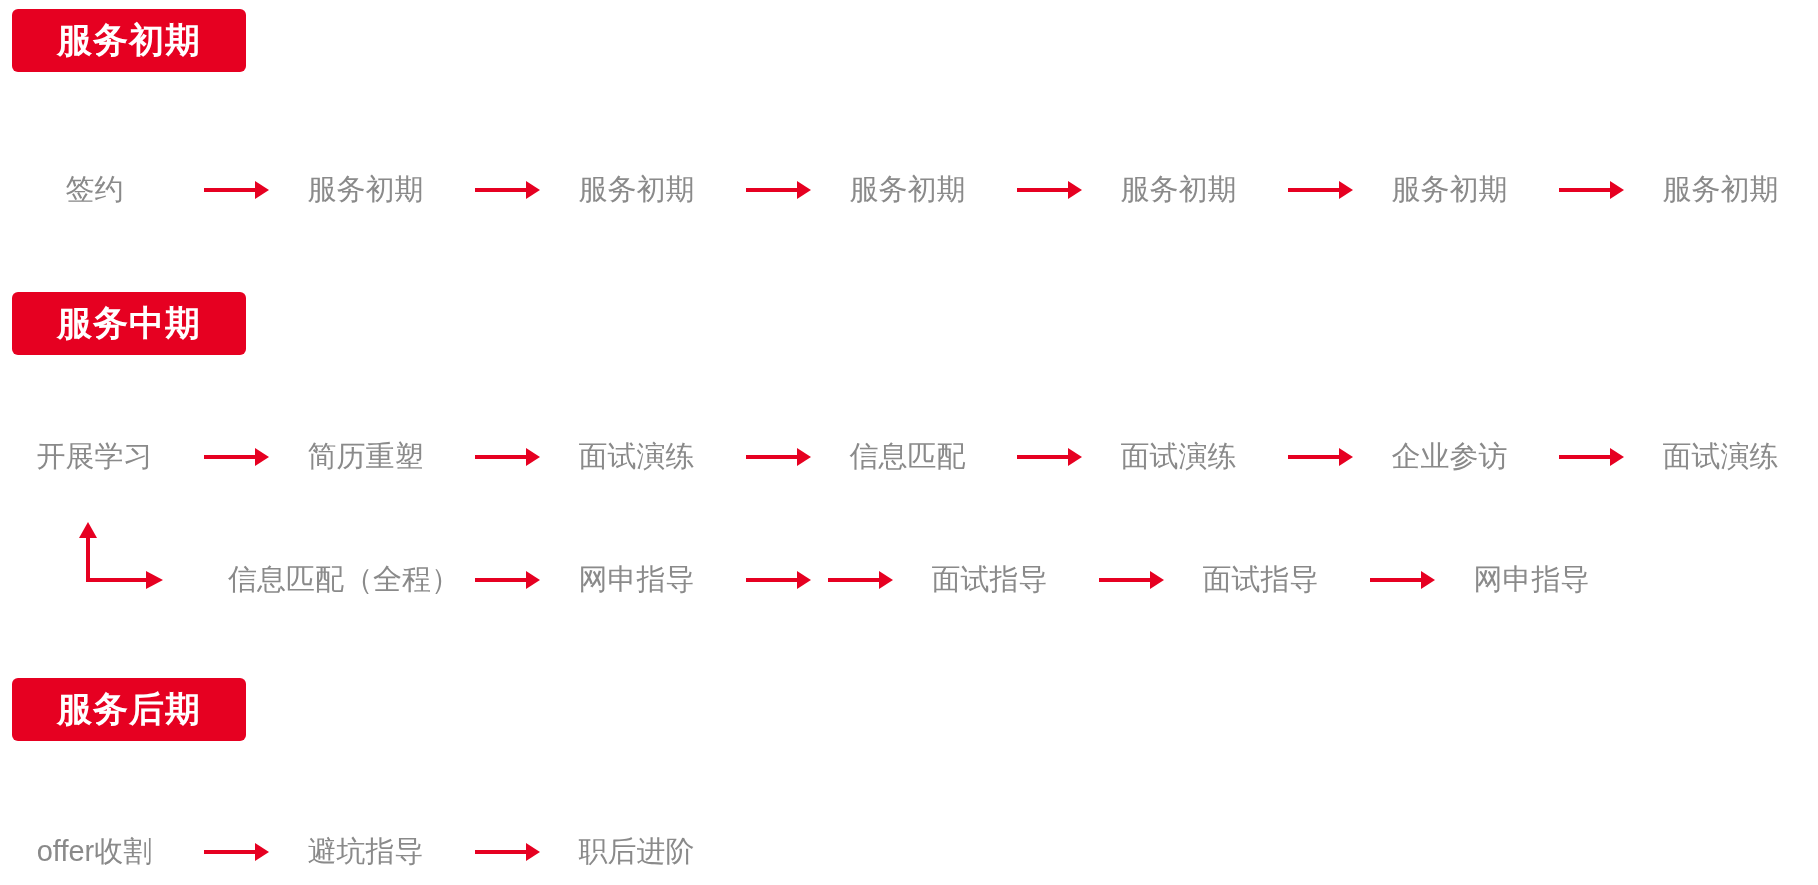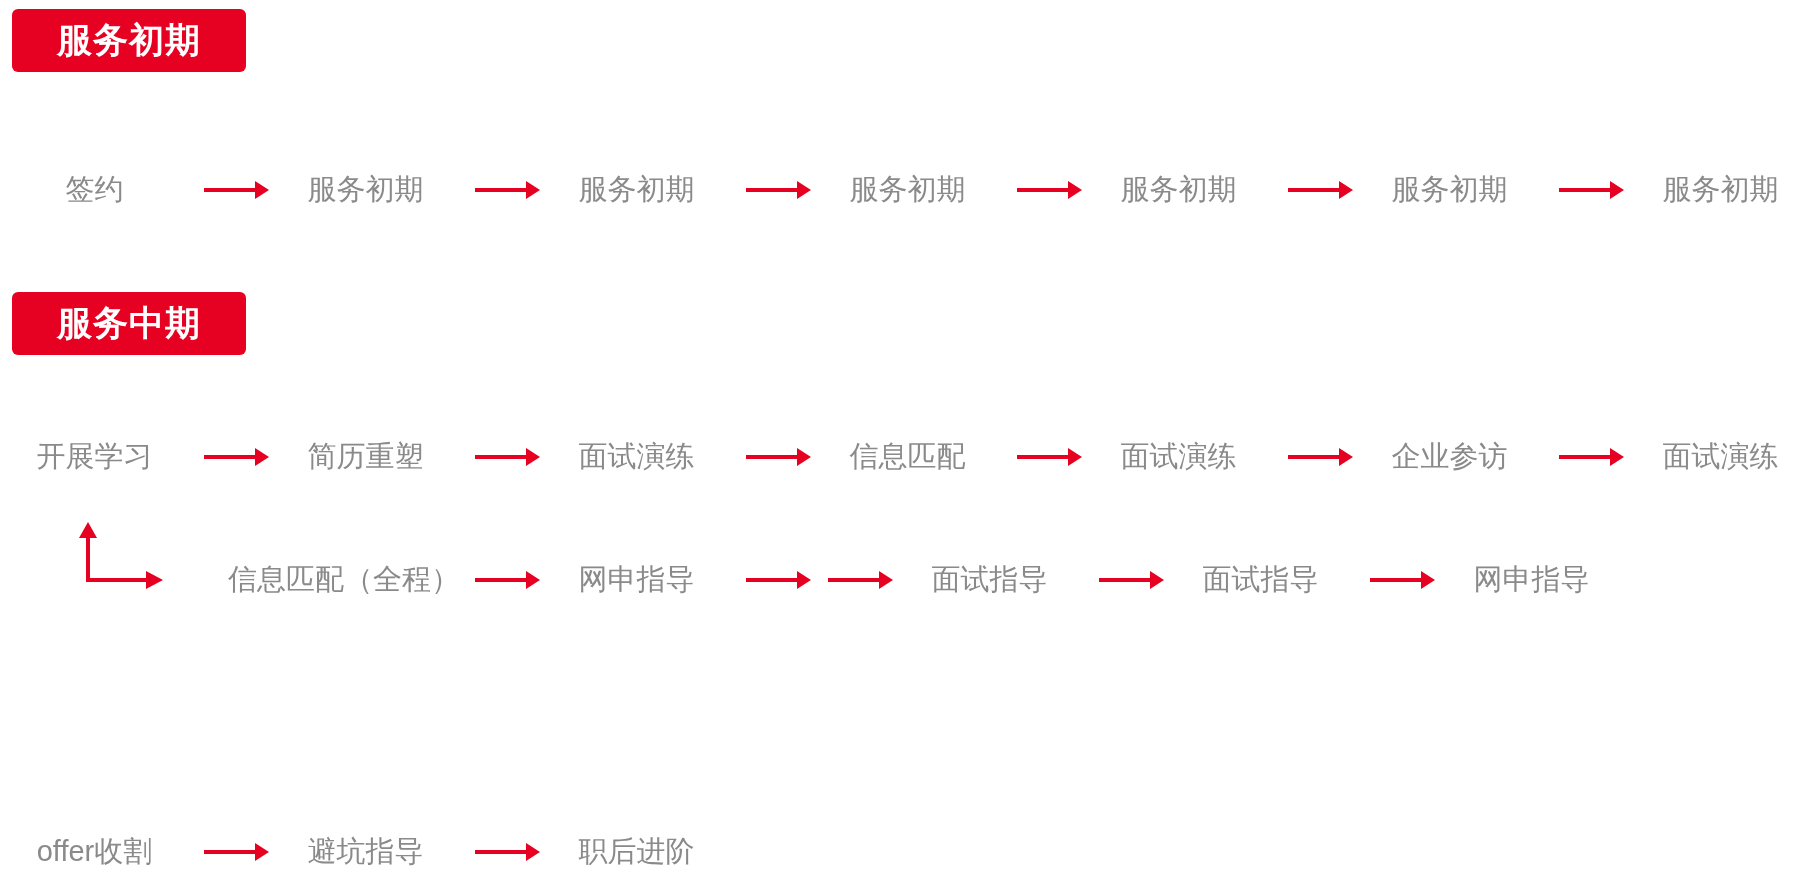--- a/index.html
+++ b/index.html
@@ -157,20 +157,21 @@
       <div class="arrow-cell">
         <div class="arrow"></div>
       </div>
       <div class="node">面试指导</div>
       <div class="arrow-cell">
         <div class="arrow"></div>
       </div>
       <div class="node">网申指导</div>
     </div>
 
+  <div class="badge" style="top:678px">服务后期</div>
 
   <div class="flow-row" style="top:830px">
       <div class="node">offer收割</div>
       <div class="arrow-cell">
         <div class="arrow"></div>
       </div>
       <div class="node">避坑指导</div>
       <div class="arrow-cell">
         <div class="arrow"></div>
       </div>

